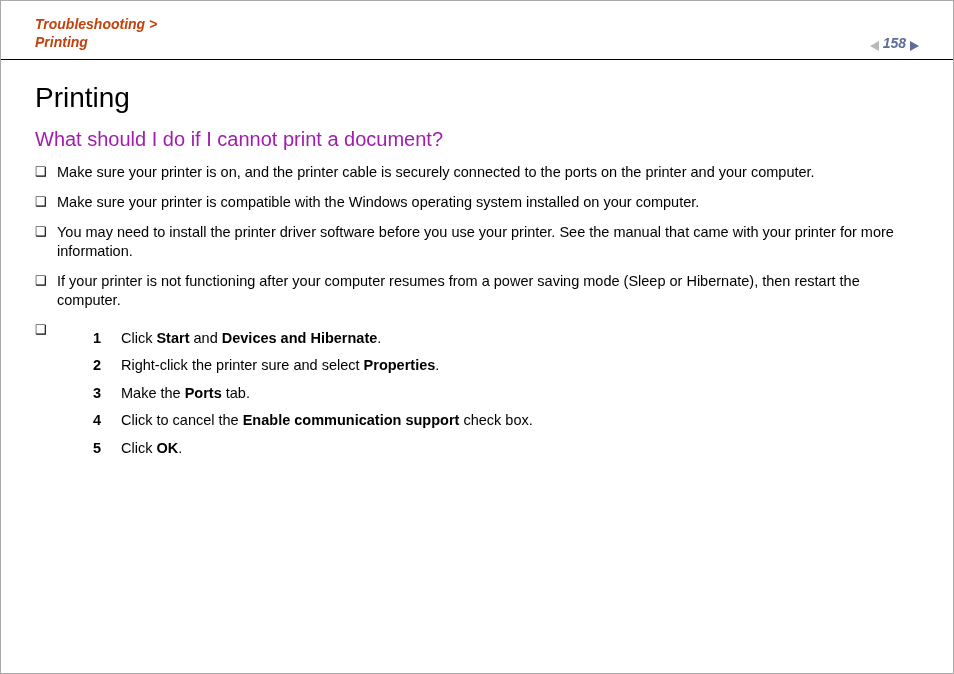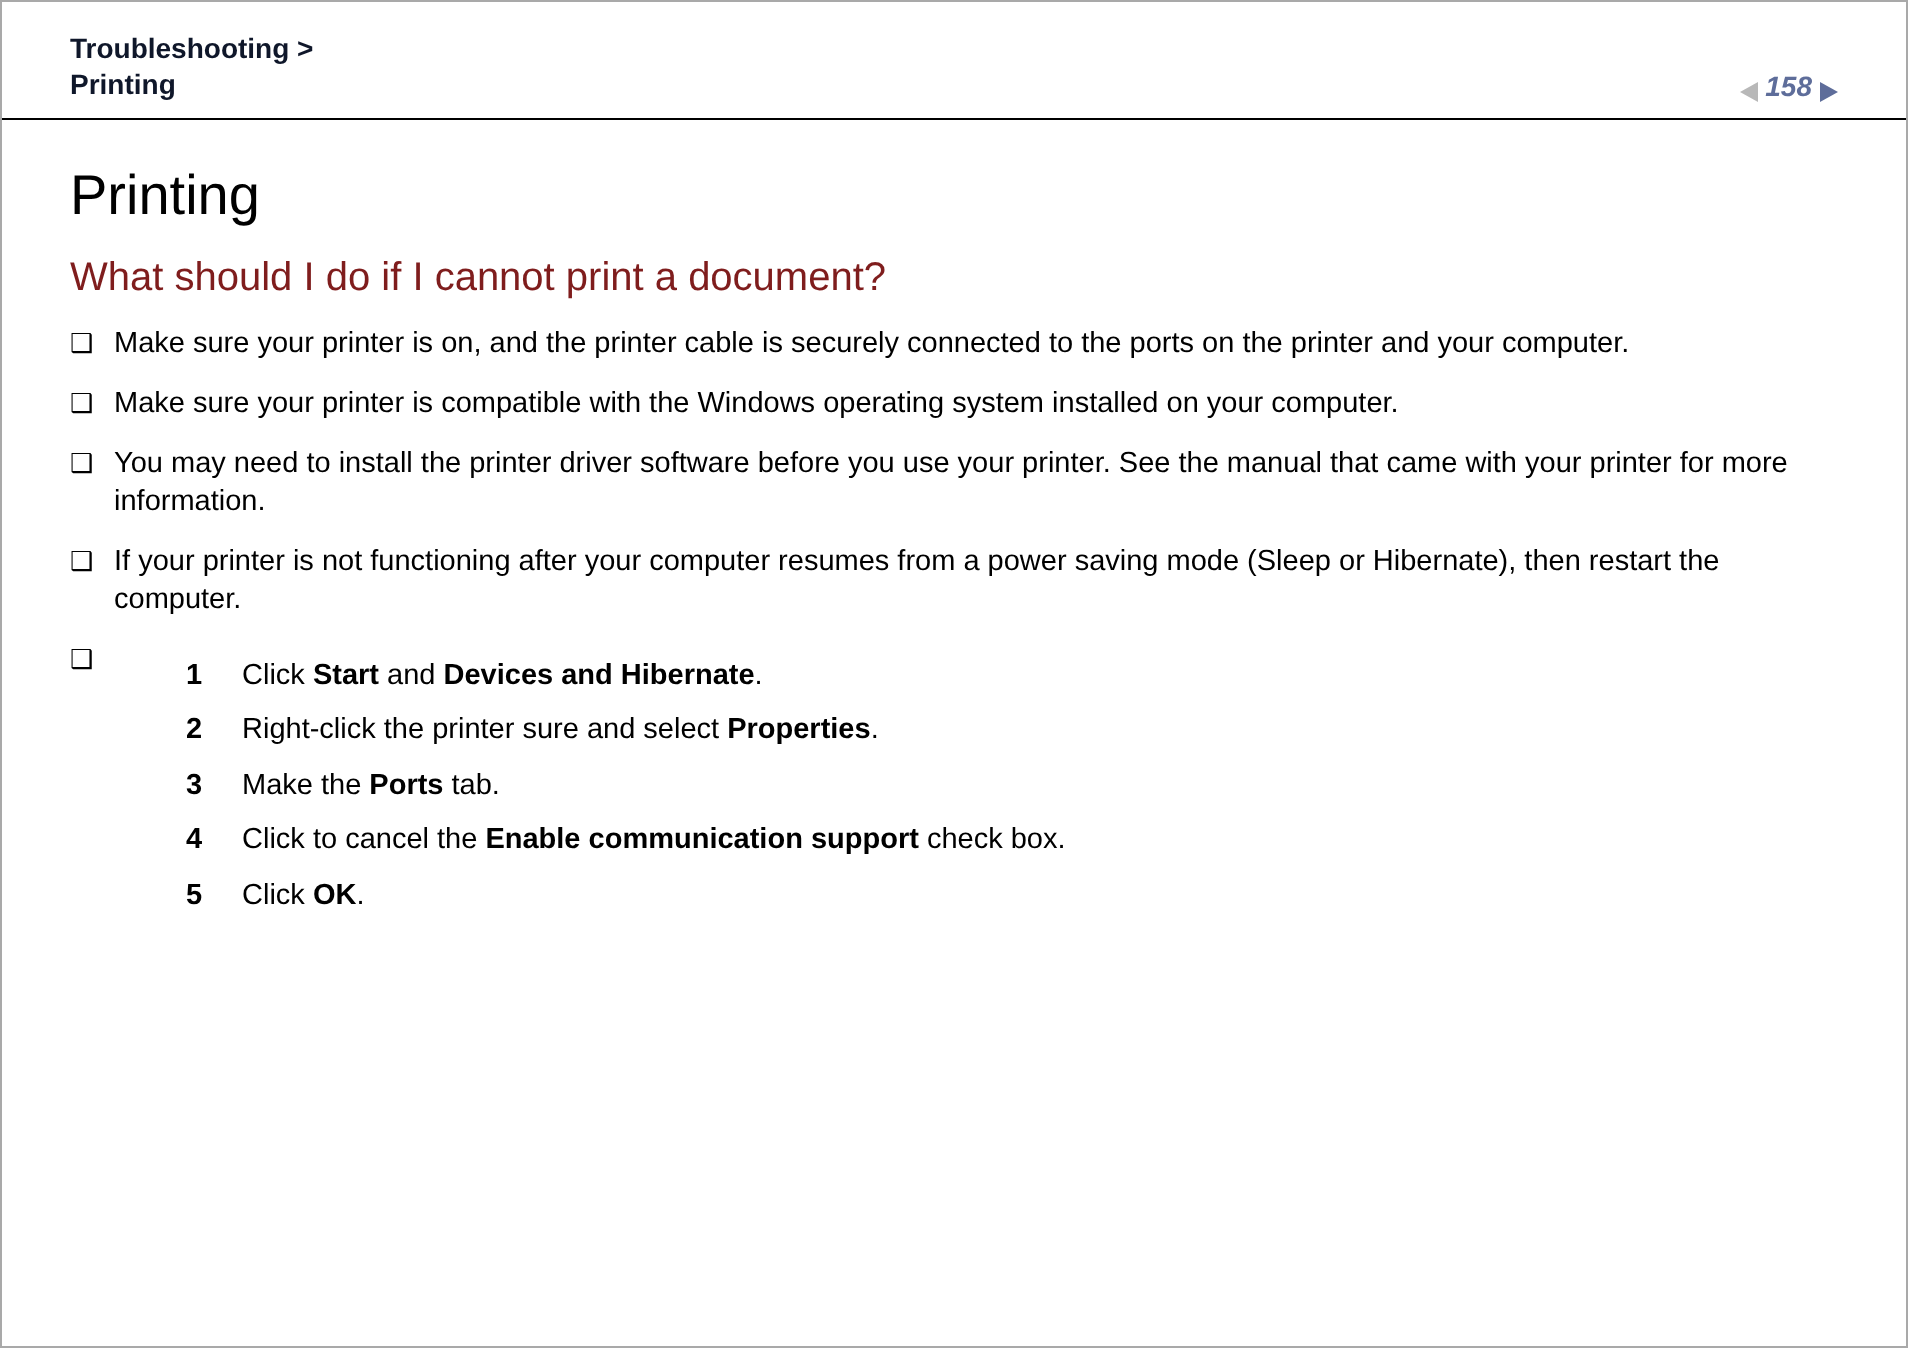--- a/index.html
+++ b/index.html
@@ -1,28 +1,28 @@
 <!DOCTYPE html>
 <html><head>
 <meta charset="utf-8">
 <style>
   * { box-sizing: border-box; margin: 0; padding: 0; }
   html, body { width: 954px; height: 674px; background: #fff; font-family: Arial, Helvetica, sans-serif; color: #000; }
   .page { width: 954px; height: 674px; border: 1px solid #a9a9a9; position: relative; }
   .header { padding: 14px 34px 8px 34px; border-bottom: 1px solid #000; display: flex; justify-content: space-between; align-items: flex-end; }
-  .breadcrumb { font-size: 14px; font-weight: bold; color: #0f172a; line-height: 1.3; }
+  .breadcrumb { font-size: 14px; font-weight: bold; color: #c2410c; line-height: 1.3; font-style: italic; }
   .breadcrumb .line { display: block; }
   .pagectl { display: flex; align-items: flex-end; gap: 4px; }
   .pagectl .num { font-style: italic; font-weight: bold; font-size: 14px; color: #5e6d9a; }
   .tri { display: inline-block; width: 0; height: 0; }
   .tri.left { border-top: 5px solid transparent; border-bottom: 5px solid transparent; border-right: 9px solid #b8b8b8; }
   .tri.right { border-top: 5px solid transparent; border-bottom: 5px solid transparent; border-left: 9px solid #5e6d9a; }
   .content { padding: 22px 34px 0 34px; }
   h1 { font-size: 28px; font-weight: normal; margin-bottom: 14px; }
-  h2 { font-size: 20px; font-weight: normal; color: #7f1d1d; margin-bottom: 12px; }
+  h2 { font-size: 20px; font-weight: normal; color: #a21caf; margin-bottom: 12px; }
   ul.bullets { list-style: none; }
   ul.bullets > li { display: flex; font-size: 14.5px; line-height: 1.35; margin-bottom: 10px; }
   ul.bullets > li .mark { flex: 0 0 22px; font-size: 13px; }
   ul.bullets > li .txt { flex: 1; }
   ol.steps { list-style: none; margin: 8px 0 8px 36px; }
   ol.steps li { display: flex; font-size: 14.5px; line-height: 1.35; margin-bottom: 8px; }
   ol.steps li .n { flex: 0 0 28px; font-weight: bold; }
   ol.steps li .st { flex: 1; }
   .after-steps { font-size: 14.5px; line-height: 1.35; margin-left: 36px; margin-top: 4px; }
   b { font-weight: bold; }

